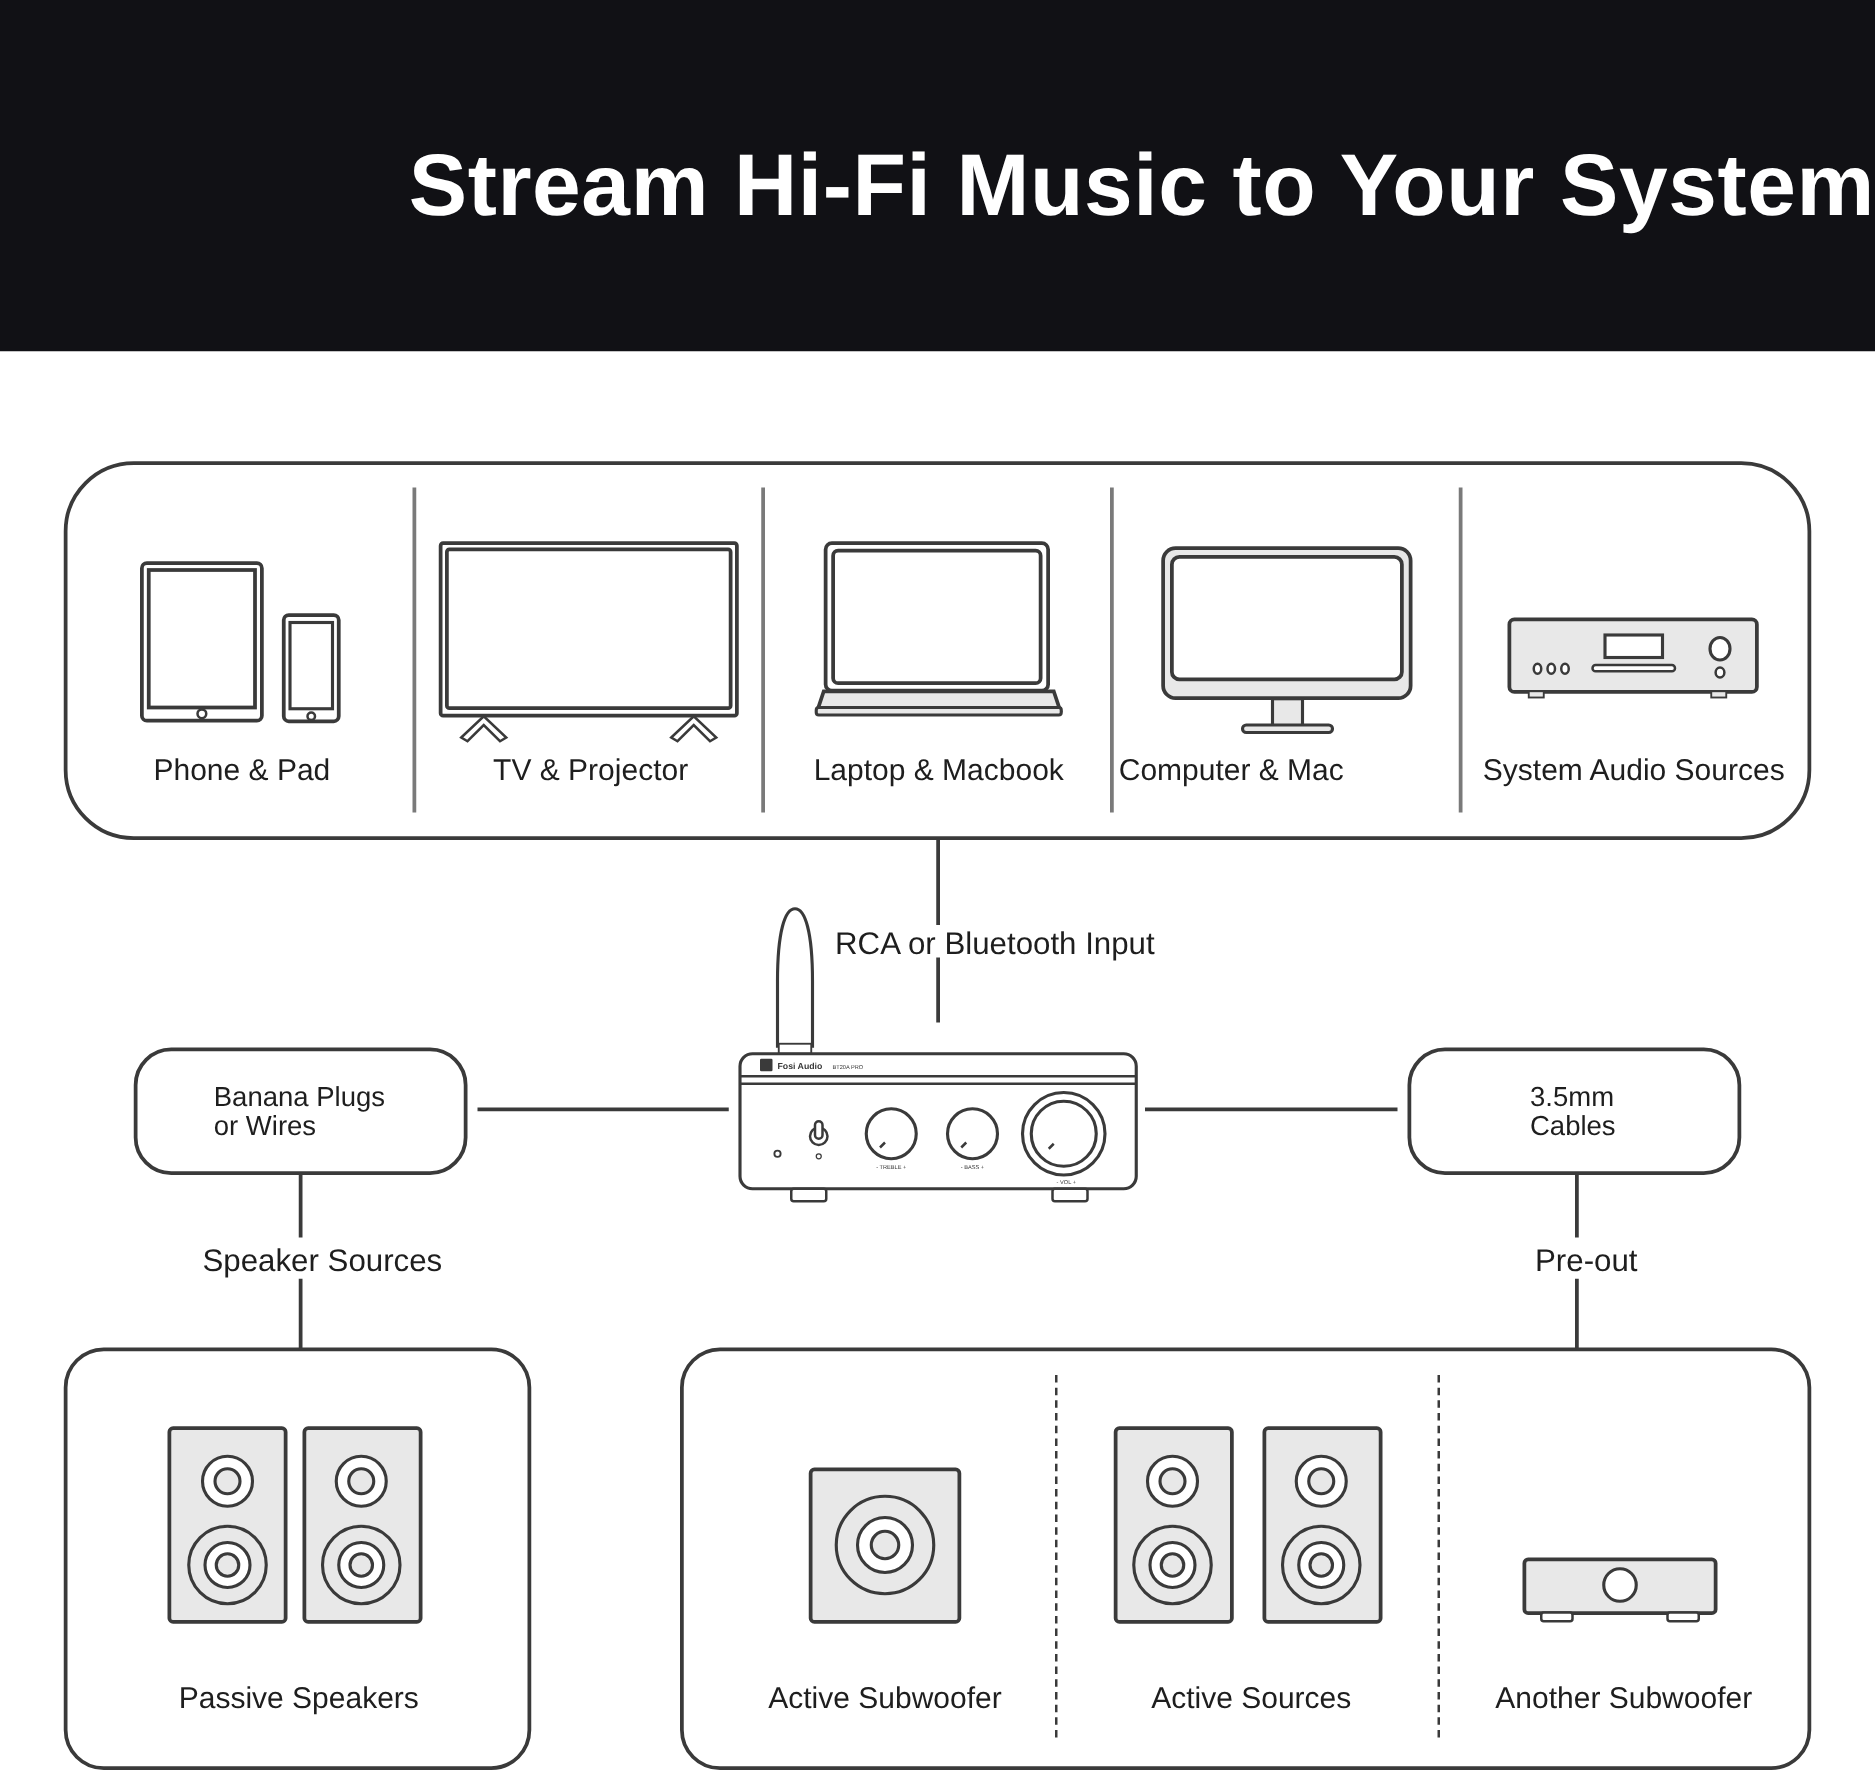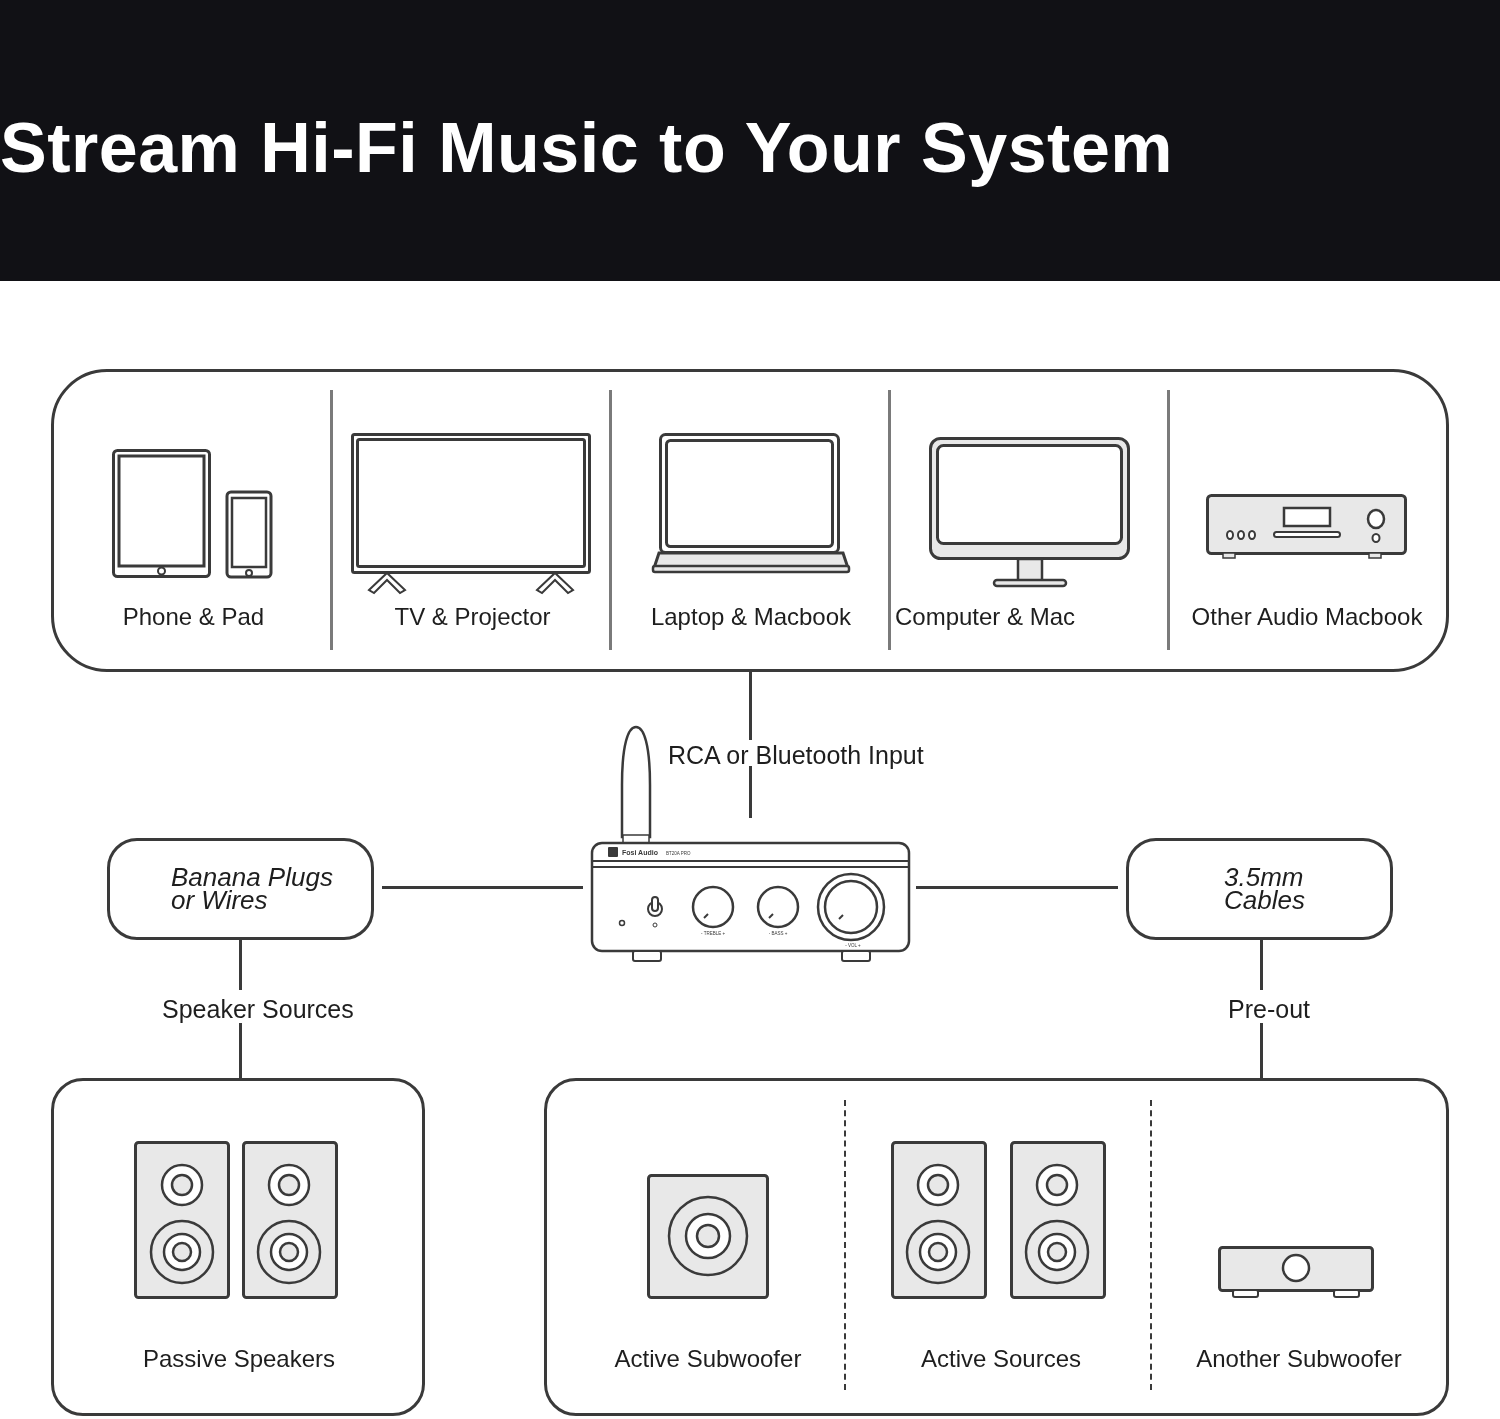--- a/index.html
+++ b/index.html
@@ -1,26 +1,26 @@
 <!DOCTYPE html>
 <html><head>
 <meta charset="utf-8">
 <style>
   html, body { margin:0; padding:0; background:#ffffff; }
   body { width:1500px; height:1419px; position:relative; overflow:hidden; font-family:"Liberation Sans", "DejaVu Sans", sans-serif; color:#1e1e1e; }
   .banner { position:absolute; left:0; top:0; width:1500px; height:281px; background:#111115; }
-  .banner-title { position:absolute; left:0; top:108px; width:1500px; text-align:left; color:#ffffff; font-weight:bold; font-size:70px; letter-spacing:0.5px; }
+  .banner-title { position:absolute; left:0; top:108px; width:1500px; text-align:right; color:#ffffff; font-weight:bold; font-size:70px; letter-spacing:0.5px; }
   .box { position:absolute; border:3px solid #3a3a3a; background:#fff; box-sizing:border-box; }
   .sources-box { left:51px; top:369px; width:1398px; height:303px; border-radius:56px; }
   .vdiv { position:absolute; width:3px; background:#7a7a7a; top:390px; height:260px; }
   .label { position:absolute; font-size:24px; color:#1e1e1e; text-align:center; white-space:nowrap; }
   .small-label { position:absolute; font-size:25px; color:#1e1e1e; white-space:nowrap; }
   .line { position:absolute; background:#3a3a3a; }
   .pill { position:absolute; border:3px solid #3a3a3a; border-radius:30px; box-sizing:border-box; background:#fff; }
-  .pill-text { position:absolute; font-size:26px; line-height:23px; color:#1e1e1e;font-style:italic; }
+  .pill-text { position:absolute; font-size:22px; line-height:23px; color:#1e1e1e; }
   .dash { position:absolute; width:0; border-left:2px dashed #3a3a3a; }
   svg { position:absolute; overflow:visible; }
 </style>
 </head>
 <body>
 
 <div class="banner">
   <div class="banner-title">Stream Hi-Fi Music to Your System</div>
 </div>
 
@@ -69,21 +69,21 @@
   <rect x="78" y="14" width="46" height="18" fill="#fff" stroke="#3a3a3a" stroke-width="2.5"></rect>
   <rect x="68" y="38" width="66" height="5" rx="2.5" fill="#fff" stroke="#3a3a3a" stroke-width="2"></rect>
   <ellipse cx="24" cy="41" rx="3" ry="4" fill="#fff" stroke="#3a3a3a" stroke-width="2"></ellipse>
   <ellipse cx="35" cy="41" rx="3" ry="4" fill="#fff" stroke="#3a3a3a" stroke-width="2"></ellipse>
   <ellipse cx="46" cy="41" rx="3" ry="4" fill="#fff" stroke="#3a3a3a" stroke-width="2"></ellipse>
   <ellipse cx="170" cy="25" rx="8" ry="9" fill="#fff" stroke="#3a3a3a" stroke-width="2.5"></ellipse>
   <ellipse cx="170" cy="44" rx="3.5" ry="4" fill="#fff" stroke="#3a3a3a" stroke-width="2"></ellipse>
   <rect x="17" y="59" width="12" height="5" fill="#e8e8e8" stroke="#3a3a3a" stroke-width="1.5"></rect>
   <rect x="163" y="59" width="12" height="5" fill="#e8e8e8" stroke="#3a3a3a" stroke-width="1.5"></rect>
 </svg>
-<div class="label" style="left:1172px;top:603px;width:270px">Other Audio Macbook</div>
+<div class="label" style="left:1172px;top:603px;width:270px">System Audio Sources</div>
 
 <div class="line" style="left:749px;top:672px;width:3px;height:68px"></div>
 <div class="line" style="left:749px;top:766px;width:3px;height:52px"></div>
 <div class="small-label" style="left:668px;top:741px">RCA or Bluetooth Input</div>
 
 <svg style="left:590px;top:725px" width="322" height="240" viewBox="0 0 322 240">
 
   <path d="M32 112 L32 60 C32 20 38 2 46 2 C54 2 60 20 60 60 L60 112 Z" fill="#fff" stroke="#3a3a3a" stroke-width="2.5"></path>
   <rect x="33" y="110" width="26" height="8" fill="#fff" stroke="#3a3a3a" stroke-width="1.5"></rect>
 

